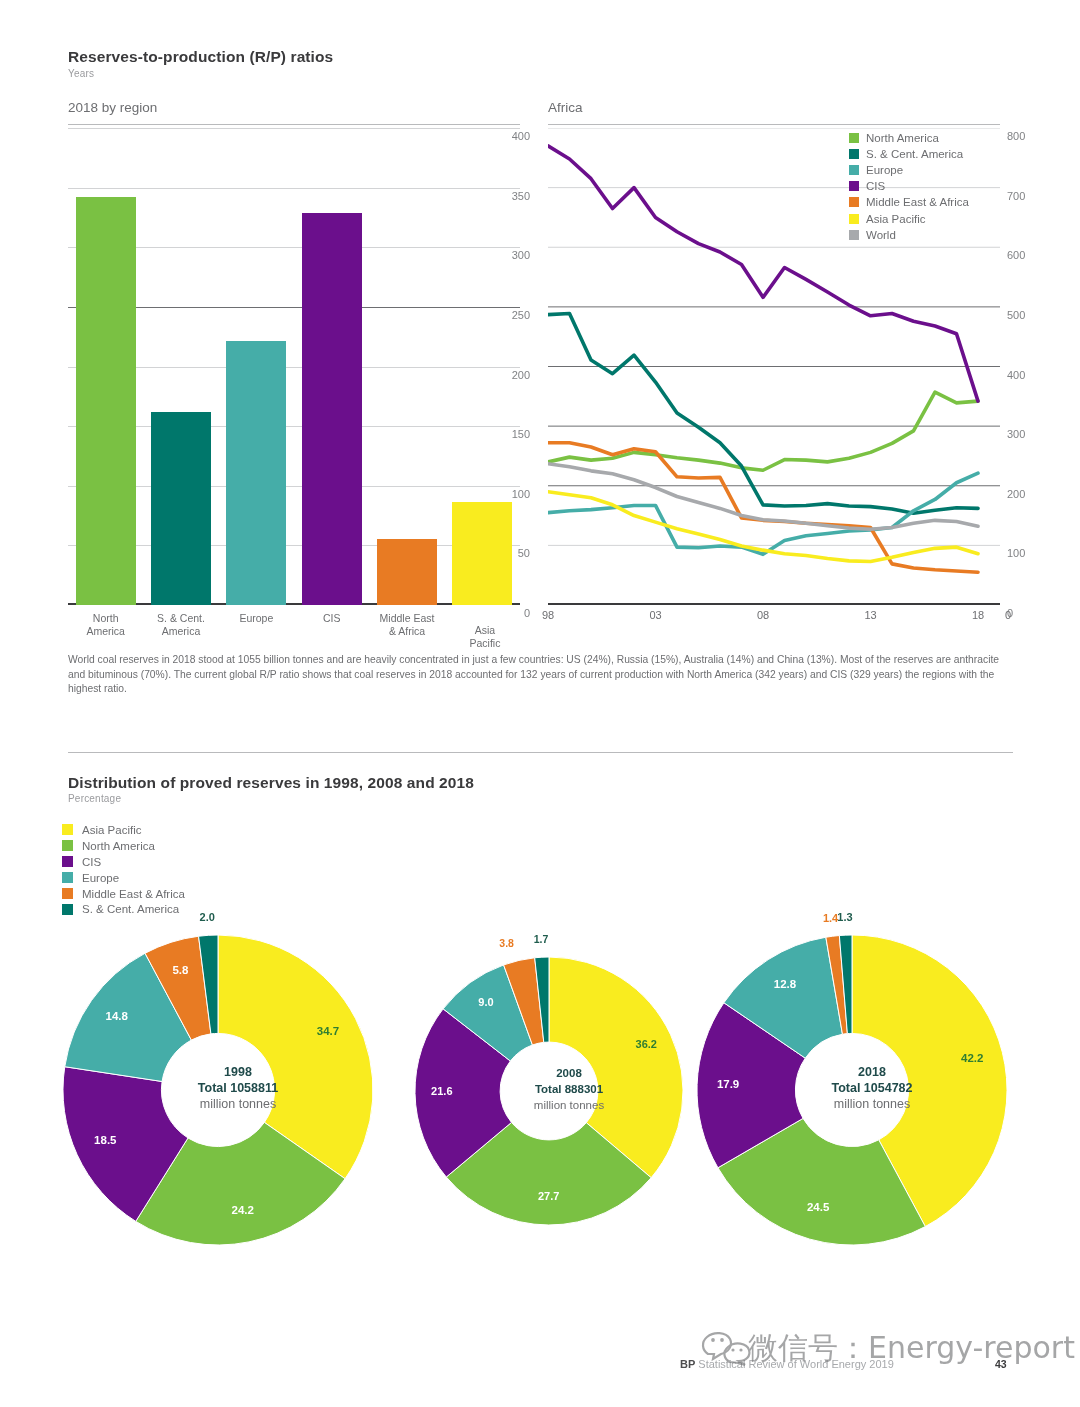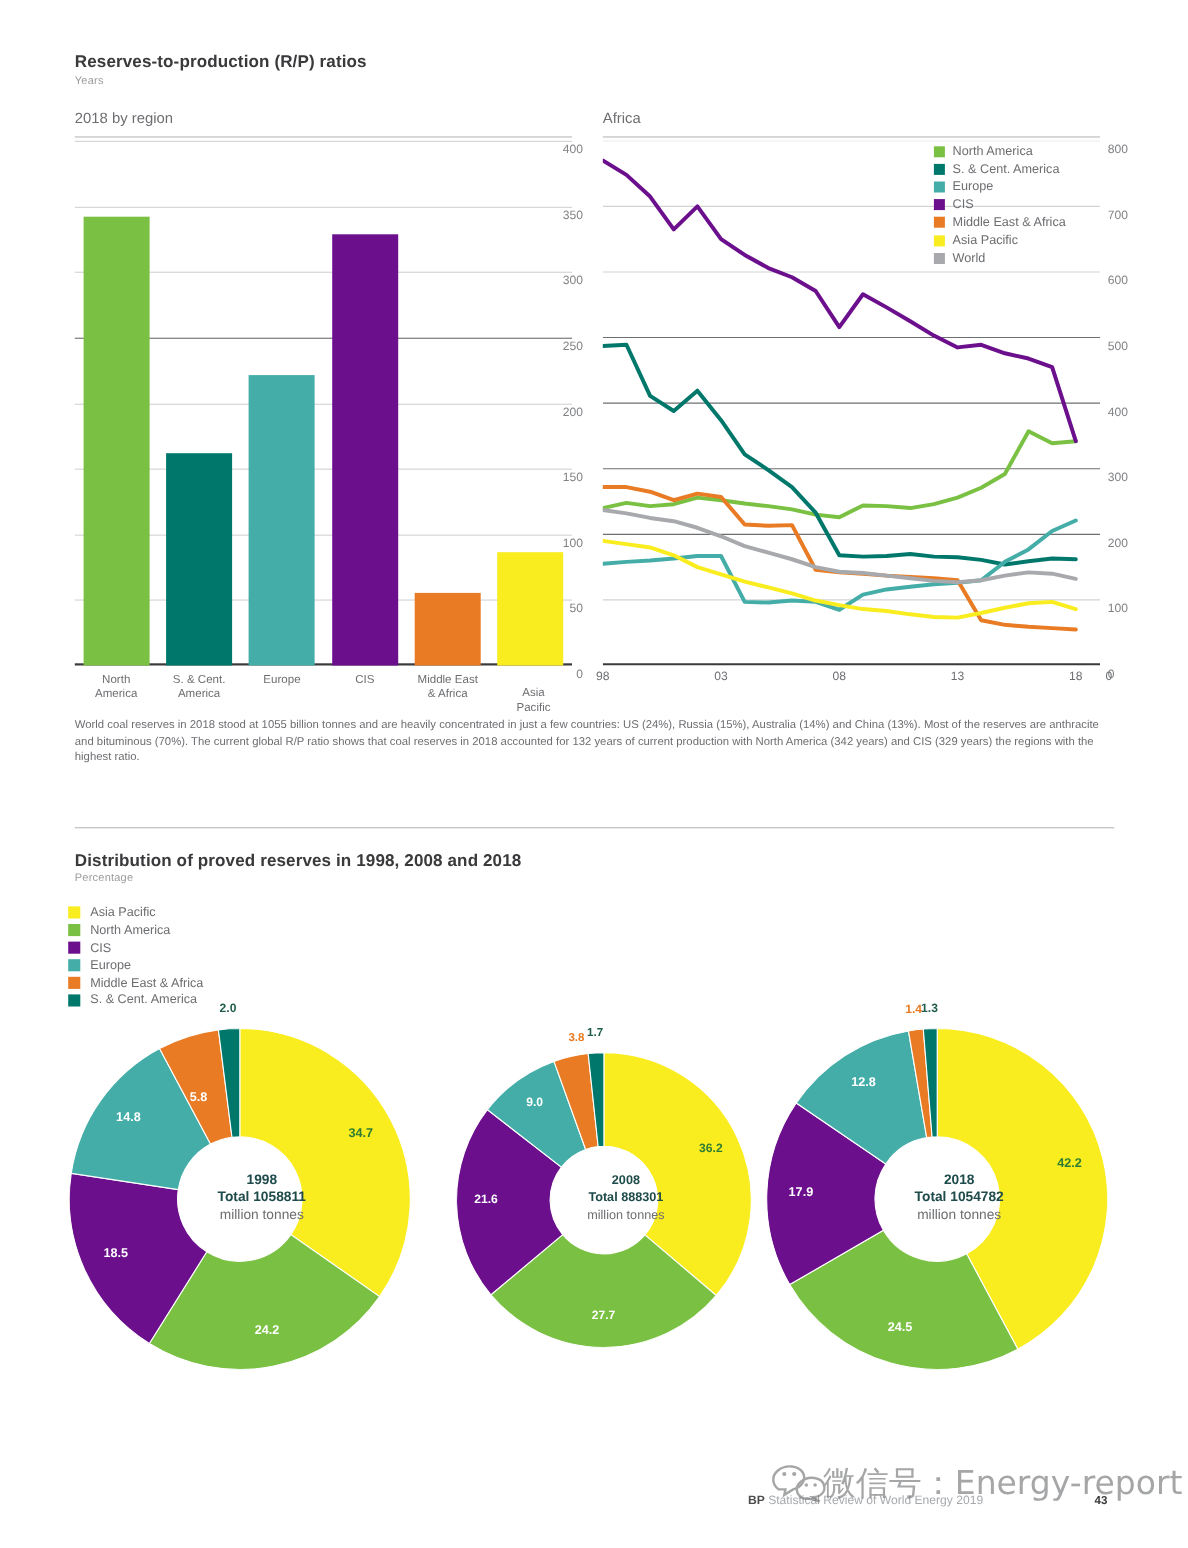--- a/index.html
+++ b/index.html
@@ -271,42 +271,42 @@
       </svg>
       <div class="dn-center" style="top: 129px; font-size: 12.5px;">
         <div class="dn-year">1998</div>
         <div class="dn-total">Total 1058811</div>
         <div class="dn-unit">million tonnes</div>
       </div>
       <div class="sl-lab" style="color: rgb(47, 125, 50); font-size: 11.5px; left: 248.949px; top: 89.6664px; width: 32px; text-align: center;">34.7</div>
       <div class="sl-lab" style="color: rgb(255, 255, 255); font-size: 11.5px; left: 163.764px; top: 268.502px; width: 32px; text-align: center;">24.2</div>
       <div class="sl-lab" style="color: rgb(255, 255, 255); font-size: 11.5px; left: 26.3088px; top: 198.737px; width: 32px; text-align: center;">18.5</div>
       <div class="sl-lab" style="color: rgb(255, 255, 255); font-size: 11.5px; left: 37.7739px; top: 75.381px; width: 32px; text-align: center;">14.8</div>
-      <div class="sl-lab" style="color: rgb(255, 255, 255); font-size: 11.5px; left: 101.424px; top: 28.8306px; width: 32px; text-align: center; margin-top: 28px;">5.8</div>
+      <div class="sl-lab" style="color: rgb(255, 255, 255); font-size: 11.5px; left: 101.424px; top: 28.8306px; width: 32px; text-align: center;">5.8</div>
       <div class="sl-lab" style="color: rgb(31, 92, 77); font-size: 11px; left: 128.263px; top: -23.6626px; width: 32px; text-align: center;">2.0</div>
     </div>
   <div class="donut" id="donut-1" style="left:415px;top:957px;">
       <svg width="268" height="268" viewBox="0 0 268 268">
         <path d="M134 0 A134 134 0 0 1 236.167296475534 220.70549885030556 L171.2910632135699 165.64750708036152 A48.91 48.91 0 0 0 134 85.09 Z" fill="#F9EC1F" stroke="#ffffff" stroke-width="1"></path>
         <path d="M236.167296475534 220.70549885030556 A134 134 0 0 1 31.289937087547102 220.06185552566228 L96.5108270369547 165.41257726686672 A48.91 48.91 0 0 0 171.2910632135699 165.64750708036152 Z" fill="#7AC143" stroke="#ffffff" stroke-width="1"></path>
         <path d="M31.289937087547102 220.06185552566228 A134 134 0 0 1 28.119228341657546 51.87045481050109 L95.35351834470501 104.0227160058329 A48.91 48.91 0 0 0 96.5108270369547 165.41257726686672 Z" fill="#6B0F8C" stroke="#ffffff" stroke-width="1"></path>
         <path d="M28.119228341657546 51.87045481050109 A134 134 0 0 1 88.60911868713096 7.92197696013379 L117.4323283208028 87.98152159044884 A48.91 48.91 0 0 0 95.35351834470501 104.0227160058329 Z" fill="#45ADA8" stroke="#ffffff" stroke-width="1"></path>
         <path d="M88.60911868713096 7.92197696013379 A134 134 0 0 1 119.71410532711509 0.7636940868021611 L128.785648444397 85.36874834168279 A48.91 48.91 0 0 0 117.4323283208028 87.98152159044884 Z" fill="#E87B23" stroke="#ffffff" stroke-width="1"></path>
         <path d="M119.71410532711509 0.7636940868021611 A134 134 0 0 1 133.99999999999997 0 L134 85.09 A48.91 48.91 0 0 0 128.785648444397 85.36874834168279 Z" fill="#00776B" stroke="#ffffff" stroke-width="1"></path>
       </svg>
       <div class="dn-center" style="top: 108px; font-size: 11.5px;">
         <div class="dn-year">2008</div>
         <div class="dn-total">Total 888301</div>
         <div class="dn-unit">million tonnes</div>
       </div>
       <div class="sl-lab" style="color: rgb(47, 125, 50); font-size: 11px; left: 215.282px; top: 80.9668px; width: 32px; text-align: center;">36.2</div>
       <div class="sl-lab" style="color: rgb(255, 255, 255); font-size: 11px; left: 117.663px; top: 233.199px; width: 32px; text-align: center;">27.7</div>
       <div class="sl-lab" style="color: rgb(255, 255, 255); font-size: 11px; left: 10.819px; top: 128.021px; width: 32px; text-align: center;">21.6</div>
       <div class="sl-lab" style="color: rgb(255, 255, 255); font-size: 11px; left: 54.9894px; top: 39.2734px; width: 32px; text-align: center;">9.0</div>
-      <div class="sl-lab" style="color: rgb(232, 123, 35); font-size: 10.5px; left: 84.3594px; top: -20.179px; width: 32px; text-align: right;">3.8</div>
+      <div class="sl-lab" style="color: rgb(232, 123, 35); font-size: 10.5px; left: 84.3594px; top: -20.179px; width: 32px; text-align: left;">3.8</div>
       <div class="sl-lab" style="color: rgb(31, 92, 77); font-size: 10.5px; left: 109.993px; top: -23.7861px; width: 32px; text-align: center;">1.7</div>
     </div>
   <div class="donut" id="donut-2" style="left:697px;top:935px;">
       <svg width="310" height="310" viewBox="0 0 310 310">
         <path d="M155 0 A155 155 0 0 1 228.32109768945963 291.5614024298693 L181.76220065665277 204.8449118869023 A56.574999999999996 56.574999999999996 0 0 0 155 98.42500000000001 Z" fill="#F9EC1F" stroke="#ffffff" stroke-width="1"></path>
         <path d="M228.32109768945963 291.5614024298693 A155 155 0 0 1 20.92850958199793 232.78068820147826 L106.06390599742926 183.38995119353956 A56.574999999999996 56.574999999999996 0 0 0 181.76220065665277 204.8449118869023 Z" fill="#7AC143" stroke="#ffffff" stroke-width="1"></path>
         <path d="M20.92850958199793 232.78068820147826 A155 155 0 0 1 26.887335352980415 67.75239168297911 L108.23887740383785 123.15462296428737 A56.574999999999996 56.574999999999996 0 0 0 106.06390599742926 183.38995119353956 Z" fill="#6B0F8C" stroke="#ffffff" stroke-width="1"></path>
         <path d="M26.887335352980415 67.75239168297911 A155 155 0 0 1 128.8567082067267 2.220654883548576 L145.45769849545525 99.23553903249524 A56.574999999999996 56.574999999999996 0 0 0 108.23887740383785 123.15462296428737 Z" fill="#45ADA8" stroke="#ffffff" stroke-width="1"></path>
         <path d="M128.8567082067267 2.220654883548576 A155 155 0 0 1 142.36606105020516 0.515749713400055 L150.38861228332487 98.61324864539102 A56.574999999999996 56.574999999999996 0 0 0 145.45769849545525 99.23553903249524 Z" fill="#E87B23" stroke="#ffffff" stroke-width="1"></path>
         <path d="M142.36606105020516 0.515749713400055 A155 155 0 0 1 154.99999999999997 0 L155 98.42500000000001 A56.574999999999996 56.574999999999996 0 0 0 150.38861228332487 98.61324864539102 Z" fill="#00776B" stroke="#ffffff" stroke-width="1"></path>

